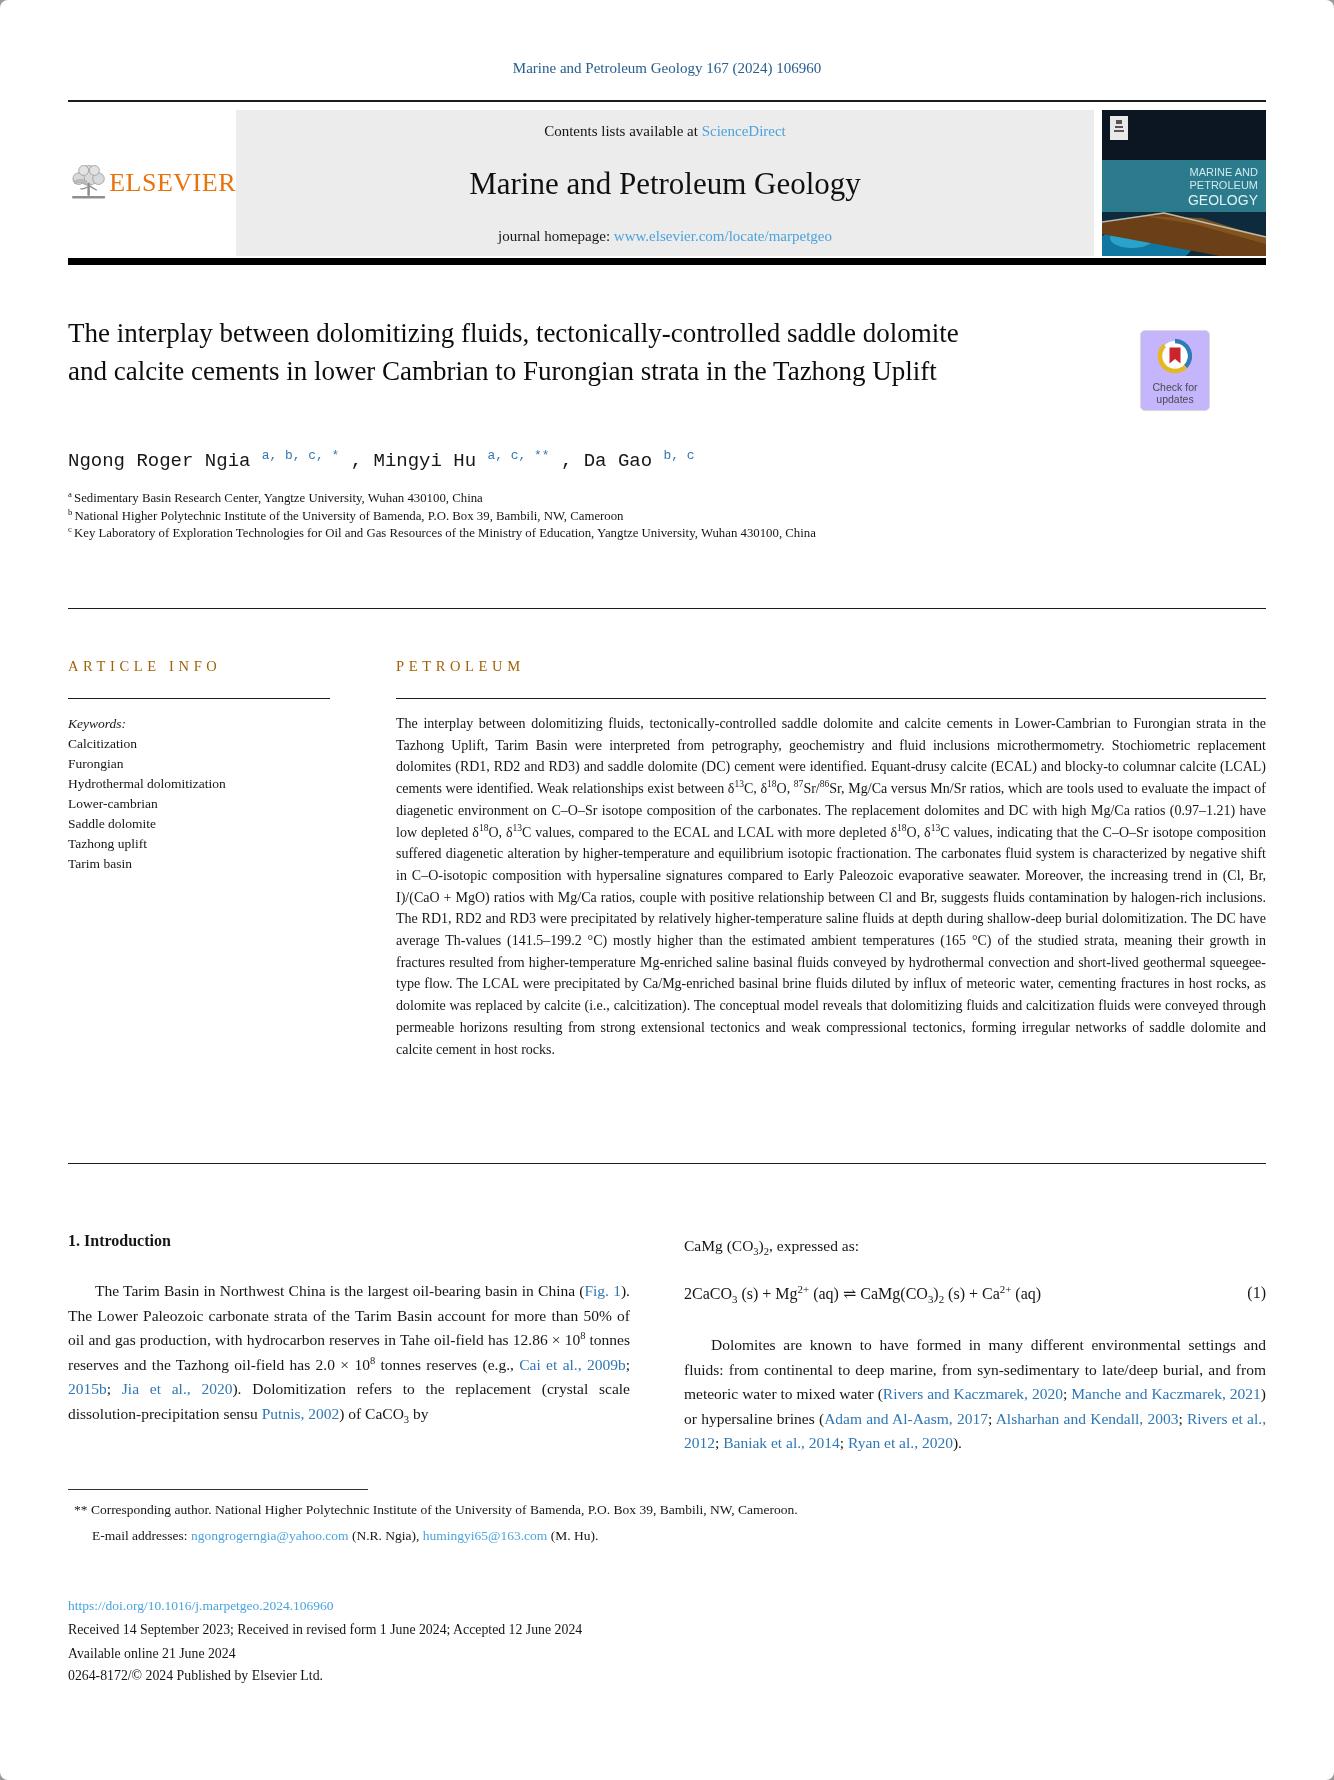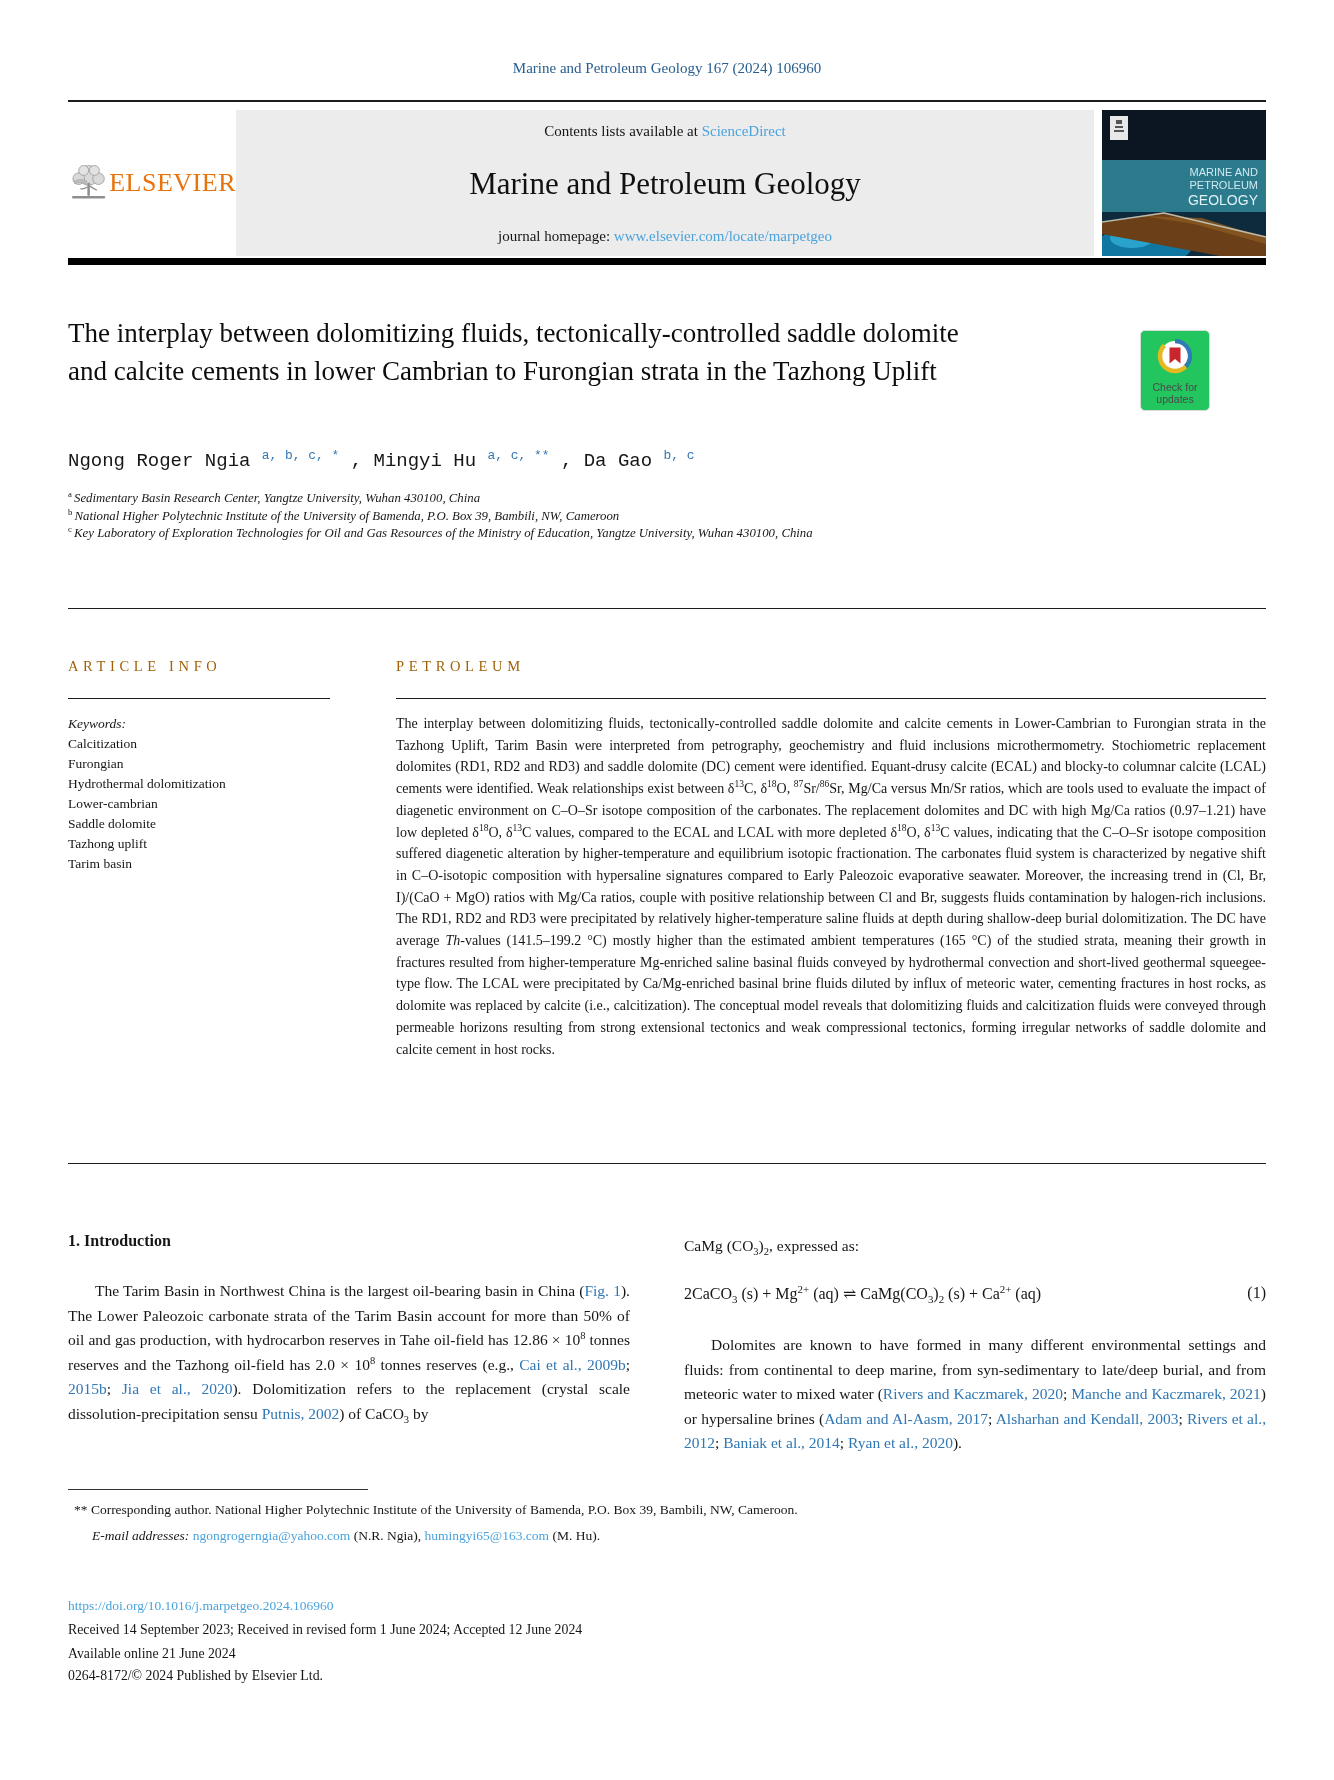--- a/index.html
+++ b/index.html
@@ -1,39 +1,39 @@
 <!DOCTYPE html>
 <html style="--link: #3077b4; --weblink: #4ba3dc; --top-cite: #275d8f; --elsevier-orange: #e8730c; --cover-teal: #2b7b8c;"><head>
 <meta charset="utf-8">
 <style>
   html,body{margin:0;padding:0;background:#9a9a9a;}
   .page{position:relative;width:1334px;height:1780px;background:#ffffff;margin:0 auto;
-        font-family:"Liberation Serif","DejaVu Serif",serif;color:#161616;overflow:hidden;}
+        font-family:"Liberation Serif","DejaVu Serif",serif;color:#161616;overflow:hidden;border-radius:8px;}
   .abs{position:absolute;}
   sup{font-size:68%;vertical-align:super;line-height:0;}
   sub{font-size:68%;vertical-align:sub;line-height:0;}
   .s-link{color:var(--link);}
   .s-weblink{color:var(--weblink);}
   sup.s-supl{color:var(--link);}
-  .s-it{font-style:italic;}
+  .s-it{}
   .rule{background:#1c1c1c;height:1px;}
   .top-cite{top:60px;left:0;width:100%;text-align:center;font-size:15px;color:var(--top-cite);}
   .rule-top{top:100px;left:68px;width:1198px;height:2px;}
   .banner{top:110px;left:68px;width:1198px;height:146px;display:flex;align-items:stretch;}
   .logo-block{width:168px;display:flex;flex-direction:row;align-items:center;justify-content:flex-end;padding-bottom:2px;}
   .elsevier-word{font-size:26px;color:var(--elsevier-orange);letter-spacing:0.5px;margin-top:2px;}
   .banner-center{flex:1;background:#ececec;display:flex;flex-direction:column;justify-content:space-between;
                  text-align:center;padding:13px 10px 11px;}
   .contents-line{font-size:15px;}
   .journal-title{font-size:31px;color:#101010;}
   .homepage-line{font-size:15px;}
   .cover-box{width:164px;margin-left:8px;}
   .black-bar{top:258px;left:68px;width:1198px;height:7px;background:#000;}
   .paper-title{top:314px;left:68px;width:920px;font-size:27px;line-height:38px;color:#0d0d0d;}
-  .badge{top:330px;left:1140px;width:64px;background:#22c55e;border:1px solid #d9d9d9;border-radius:5px;
+  .badge{top:330px;left:1140px;width:64px;background:#c4b5fd;border:1px solid #d9d9d9;border-radius:5px;
          text-align:center;padding:6px 2px 5px;font-family:"Liberation Sans",sans-serif;}
   .badge-label{font-size:10.5px;line-height:12px;color:#4a4a4a;margin-top:2px;}
   .authors{top:450px;left:68px;width:1100px;font-size:19px;font-family:Liberation Mono, monospace;}
   .affiliations{top:490px;left:68px;width:1150px;font-size:12.8px;line-height:17.5px;font-style:normal;}
   .rule-aff{top:608px;left:68px;width:1198px;}
   .sect-header{font-size:14.5px;letter-spacing:0.32em;color:#a16207;}
   .info-header{top:658px;left:68px;}
   .abs-header{top:658px;left:396px;}
   .rule-info{top:698px;left:68px;width:262px;}
   .rule-absh{top:698px;left:396px;width:870px;}

